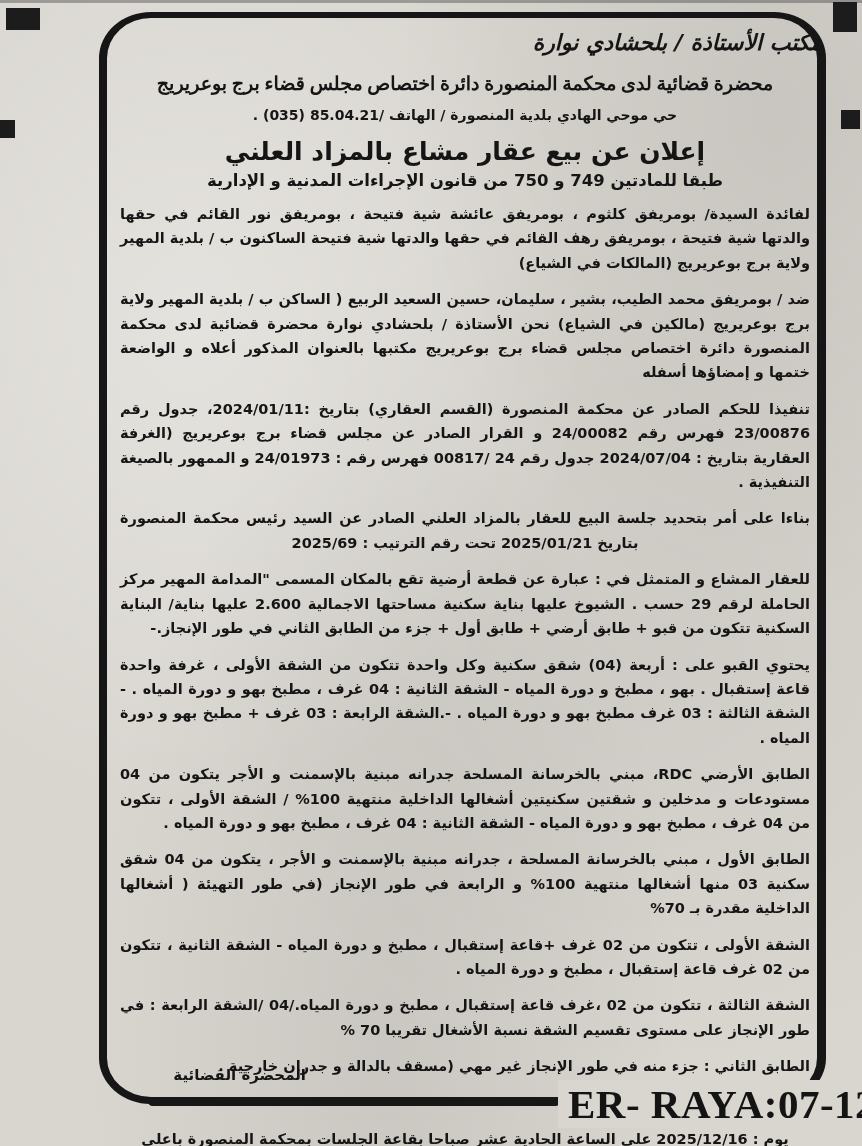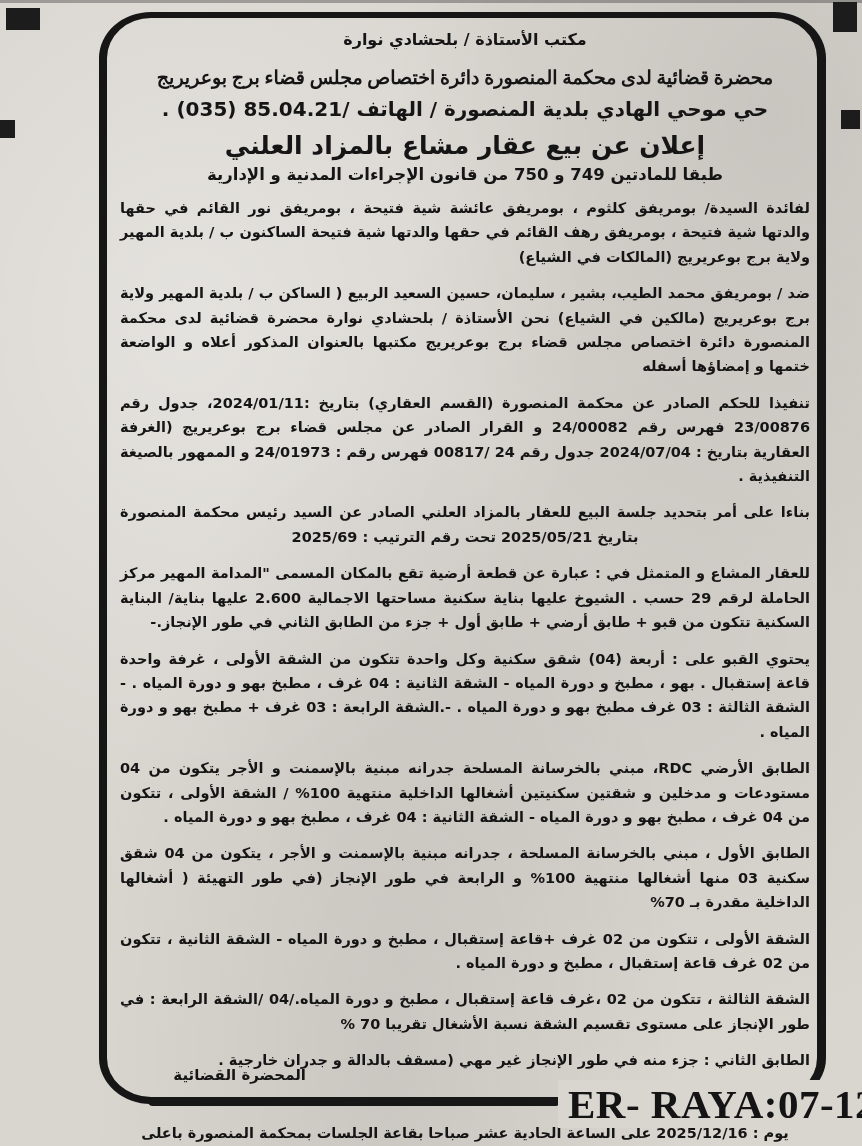--- a/index.html
+++ b/index.html
@@ -19,23 +19,23 @@
   .edge-streak{position:absolute;left:0;top:0;width:862px;height:3px;background:rgba(40,40,40,.35);}
   .frame{
     position:absolute;left:99px;top:12px;width:727px;height:1092px;box-sizing:border-box;
     border:6px solid #161616;border-left-width:8px;border-right-width:9px;border-bottom-width:7px;
     border-radius:52px/46px;
   }
   .content{
     position:absolute;left:108px;top:22px;width:714px;
     direction:rtl;unicode-bidi:embed;font-weight:bold;
   }
-  .h1{font-size:16px;text-align:center;margin:8px 0 3px;}
+  .h1{font-size:22px;margin:8px 0 3px;font-style:italic;}
   .h2{font-size:19px;text-align:center;margin:14px 0 2px;line-height:30px;font-family:Liberation Serif, serif;}
-  .h3{font-size:20px;text-align:center;margin:2px 0 0;line-height:28px;}
+  .h3{font-size:14px;text-align:center;margin:2px 0 0;line-height:28px;}
   .title{font-size:25px;text-align:center;margin:8px 8px 5px;letter-spacing:.5px;}
   .subtitle{font-size:16.5px;text-align:center;margin:0 4px 9px;}
   .p{font-size:14.5px;line-height:24.4px;text-align:justify;margin:12px;}
   .center-last{text-align-last:center;}
   .sale-head{text-align:right;}
   .sale-line{text-align:center;}
   .signature{
     position:absolute;left:106px;top:1066px;width:200px;
     direction:rtl;text-align:right;font-weight:bold;font-size:15px;
   }
@@ -61,21 +61,21 @@
 <div class="content">
   <div class="h1">مكتب الأستاذة / بلحشادي نوارة</div>
   <div class="h2">محضرة قضائية لدى محكمة المنصورة دائرة اختصاص مجلس قضاء برج بوعريريج</div>
   <div class="h3">حي موحي الهادي بلدية المنصورة / الهاتف /85.04.21 (035) .</div>
   <div class="title">إعلان عن بيع عقار مشاع بالمزاد العلني</div>
   <div class="subtitle">طبقا للمادتين 749 و 750 من قانون الإجراءات المدنية و الإدارية</div>
 
   <div class="p">لفائدة السيدة/ بومريفق كلثوم ، بومريفق عائشة شية فتيحة ، بومريفق نور القائم في حقها والدتها شية فتيحة ، بومريفق رهف القائم في حقها والدتها شية فتيحة الساكنون ب / بلدية المهير ولاية برج بوعريريج (المالكات في الشياع)</div>
   <div class="p">ضد / بومريفق محمد الطيب، بشير ، سليمان، حسين السعيد الربيع ( الساكن ب / بلدية المهير ولاية برج بوعريريج (مالكين في الشياع) نحن الأستاذة / بلحشادي نوارة محضرة قضائية لدى محكمة المنصورة دائرة اختصاص مجلس قضاء برج بوعريريج مكتبها بالعنوان المذكور أعلاه و الواضعة ختمها و إمضاؤها أسفله</div>
   <div class="p">تنفيذا للحكم الصادر عن محكمة المنصورة (القسم العقاري) بتاريخ :2024/01/11، جدول رقم 23/00876 فهرس رقم 24/00082 و القرار الصادر عن مجلس قضاء برج بوعريريج (الغرفة العقارية بتاريخ : 2024/07/04 جدول رقم 24 /00817 فهرس رقم : 24/01973 و الممهور بالصيغة التنفيذية .</div>
-  <div class="p center-last">بناءا على أمر بتحديد جلسة البيع للعقار بالمزاد العلني الصادر عن السيد رئيس محكمة المنصورة بتاريخ 2025/05/21 تحت رقم الترتيب : 2025/69</div>
+  <div class="p center-last">بناءا على أمر بتحديد جلسة البيع للعقار بالمزاد العلني الصادر عن السيد رئيس محكمة المنصورة بتاريخ 2025/01/21 تحت رقم الترتيب : 2025/69</div>
   <div class="p">للعقار المشاع و المتمثل في : عبارة عن قطعة أرضية تقع بالمكان المسمى "المدامة المهير مركز الحاملة لرقم 29 حسب . الشيوخ عليها بناية سكنية مساحتها الاجمالية 2.600 عليها بناية/ البناية السكنية تتكون من قبو + طابق أرضي + طابق أول + جزء من الطابق الثاني في طور الإنجاز.-</div>
   <div class="p">يحتوي القبو على : أربعة (04) شقق سكنية وكل واحدة تتكون من الشقة الأولى ، غرفة واحدة قاعة إستقبال . بهو ، مطبخ و دورة المياه - الشقة الثانية : 04 غرف ، مطبخ بهو و دورة المياه . - الشقة الثالثة : 03 غرف مطبخ بهو و دورة المياه . -.الشقة الرابعة : 03 غرف + مطبخ بهو و دورة المياه .</div>
   <div class="p">الطابق الأرضي RDC، مبني بالخرسانة المسلحة جدرانه مبنية بالإسمنت و الأجر يتكون من 04 مستودعات و مدخلين و شقتين سكنيتين أشغالها الداخلية منتهية 100% / الشقة الأولى ، تتكون من 04 غرف ، مطبخ بهو و دورة المياه - الشقة الثانية : 04 غرف ، مطبخ بهو و دورة المياه .</div>
   <div class="p">الطابق الأول ، مبني بالخرسانة المسلحة ، جدرانه مبنية بالإسمنت و الأجر ، يتكون من 04 شقق سكنية 03 منها أشغالها منتهية 100% و الرابعة في طور الإنجاز (في طور التهيئة ( أشغالها الداخلية مقدرة بـ 70%</div>
   <div class="p">الشقة الأولى ، تتكون من 02 غرف +قاعة إستقبال ، مطبخ و دورة المياه - الشقة الثانية ، تتكون من 02 غرف قاعة إستقبال ، مطبخ و دورة المياه .</div>
   <div class="p">الشقة الثالثة ، تتكون من 02 ،غرف قاعة إستقبال ، مطبخ و دورة المياه./04 /الشقة الرابعة : في طور الإنجاز على مستوى تقسيم الشقة نسبة الأشغال تقريبا 70 %</div>
   <div class="p">الطابق الثاني : جزء منه في طور الإنجاز غير مهي (مسقف بالدالة و جدران خارجية .</div>
   <div class="p sale-head">و يكون البيع</div>
   <div class="p sale-line">يوم : 2025/12/16 على الساعة الحادية عشر صباحا بقاعة الجلسات بمحكمة المنصورة باعلى عرض</div>
   <div class="p center-last">ملاحظة : إضافة للشروط المذكورة من قائمة شروط البيع و لمزيد من المعلومات و للإطلاع على دفتر الشروط الإتصال بأمانة ضبط محكمة المنصورة أو مكتب المحضرة القضائية بالعنوان المذكور اعلاه</div>

